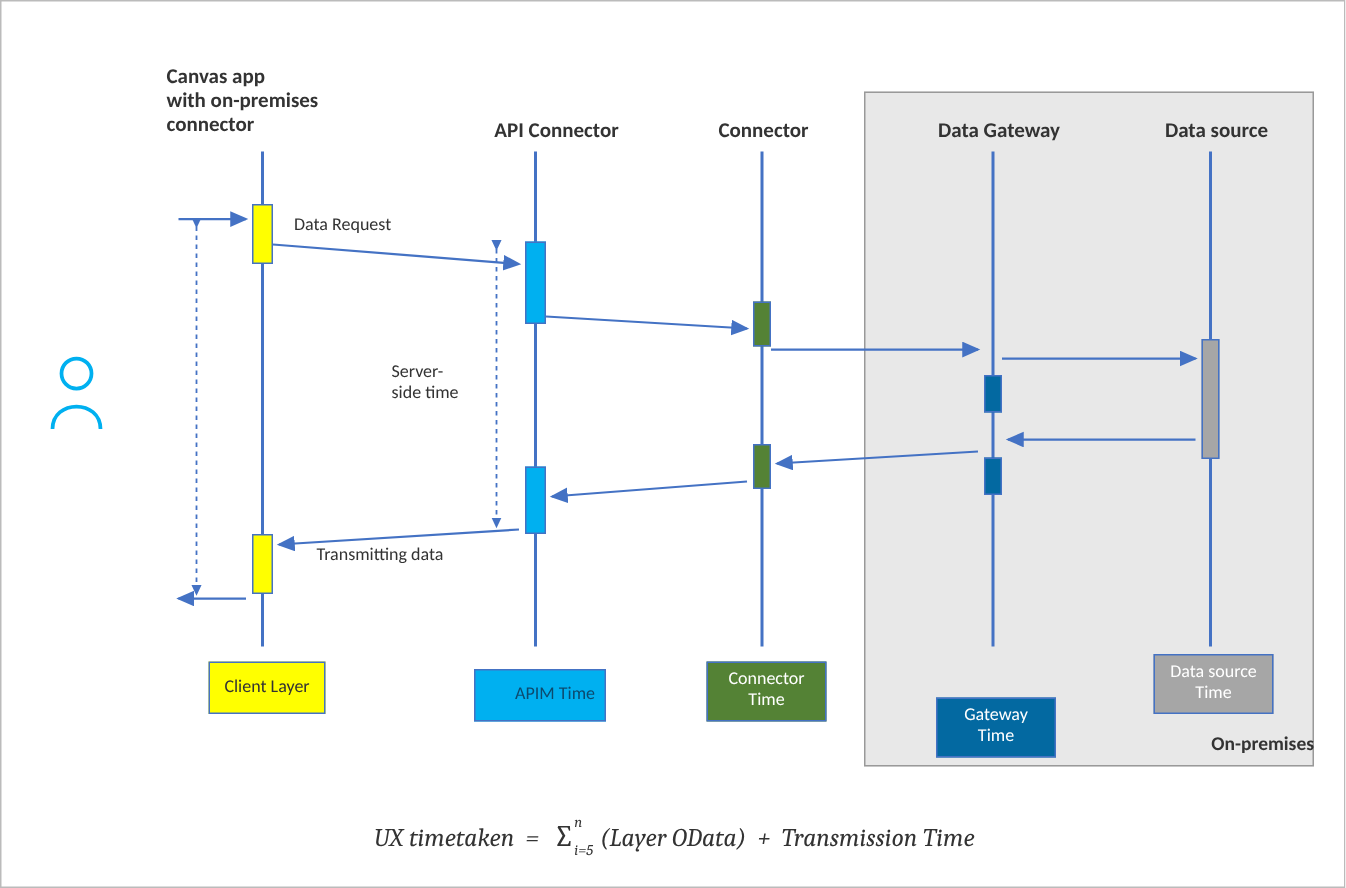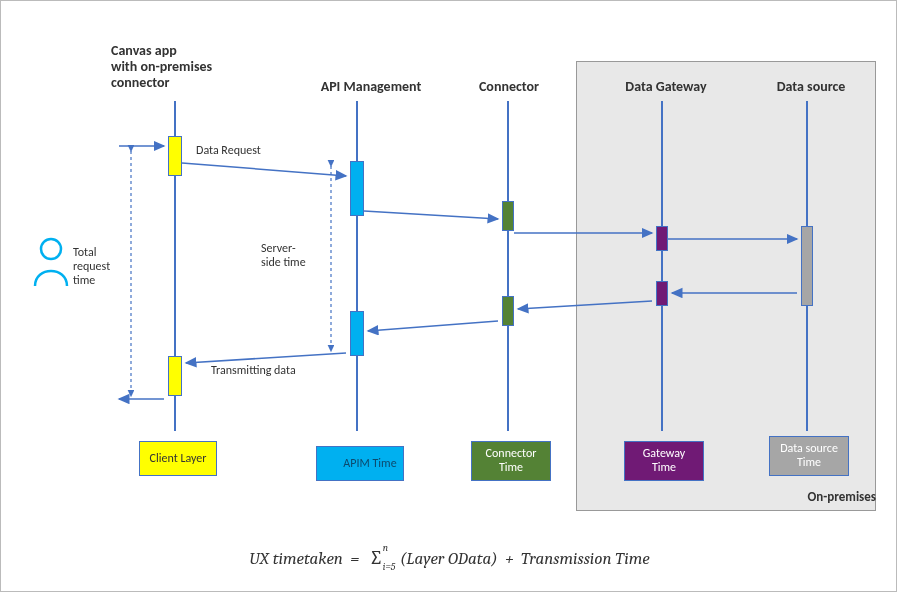--- a/index.html
+++ b/index.html
@@ -27,21 +27,21 @@
     width: 2px;
     background: #4472c4;
   }
   .box {
     border: 1px solid #4472c4;
     box-sizing: border-box;
   }
   .yellow { background: #ffff00; }
   .cyan   { background: #00b0f0; }
   .green  { background: #548235; }
-  .orange { background: #701a75; }
+  .orange { background: #0369a1; margin-top: 24px; }
   .gray   { background: #a6a6a6; }
 
   .legend {
     border: 1px solid #4472c4;
     box-sizing: border-box;
     font-size: 12px;
     text-align: center;
     color: #333;
     display: flex;
     align-items: center;
@@ -128,21 +128,21 @@
 </style>
 </head>
 <body>
 
 <div class="frame">
 
   <div class="abs onprem" style="left:575px; top:60px; width:300px; height:450px;"></div>
   <div class="abs onprem-label" style="left:575px; top:488px; width:300px;">On-premises</div>
 
   <div class="abs header" style="left:110px; top:42px; width:140px; text-align:left;">Canvas app<br>with on-premises<br>connector</div>
-  <div class="abs header" style="left:300px; top:78px; width:140px;">API Management</div>
+  <div class="abs header" style="left:300px; top:78px; width:140px;">API Connector</div>
   <div class="abs header" style="left:458px; top:78px; width:100px;">Connector</div>
   <div class="abs header" style="left:610px; top:78px; width:110px;">Data Gateway</div>
   <div class="abs header" style="left:760px; top:78px; width:100px;">Data source</div>
 
   <div class="abs lifeline" style="left:173px; top:100px; height:330px;"></div>
   <div class="abs lifeline" style="left:355px; top:100px; height:330px;"></div>
   <div class="abs lifeline" style="left:506px; top:100px; height:330px;"></div>
   <div class="abs lifeline" style="left:660px; top:100px; height:330px;"></div>
   <div class="abs lifeline" style="left:805px; top:100px; height:330px;"></div>
 
@@ -158,21 +158,20 @@
   <div class="abs box orange" style="left:655px; top:225px; width:12px; height:25px;"></div>
   <div class="abs box orange" style="left:655px; top:280px; width:12px; height:25px;"></div>
 
   <div class="abs box gray" style="left:800px; top:225px; width:12px; height:80px;"></div>
 
   <svg class="abs" style="left:30px; top:235px; width:40px; height:55px;" viewBox="0 0 40 55">
     <circle class="user-icon" cx="20" cy="13" r="10"></circle>
     <path class="user-icon" d="M4 50 C 4 30, 36 30, 36 50"></path>
   </svg>
 
-  <div class="abs small-label" style="left:72px; top:245px; width:55px;">Total<br>request<br>time</div>
   <div class="abs small-label" style="left:195px; top:143px; width:100px;">Data Request</div>
   <div class="abs small-label" style="left:260px; top:241px; width:60px;">Server-<br>side time</div>
   <div class="abs small-label" style="left:210px; top:363px; width:120px;">Transmitting data</div>
 
   <div class="abs legend yellow" style="left:138px; top:440px; width:78px; height:35px;">Client Layer</div>
   <div class="abs legend cyan" style="left:315px; top:445px; width:88px; height:35px;">APIM Time</div>
   <div class="abs legend green" style="left:470px; top:440px; width:80px; height:40px;">Connector<br>Time</div>
   <div class="abs legend orange" style="left:623px; top:440px; width:80px; height:40px;">Gateway<br>Time</div>
   <div class="abs legend gray" style="left:768px; top:435px; width:80px; height:40px;">Data source<br>Time</div>
 

